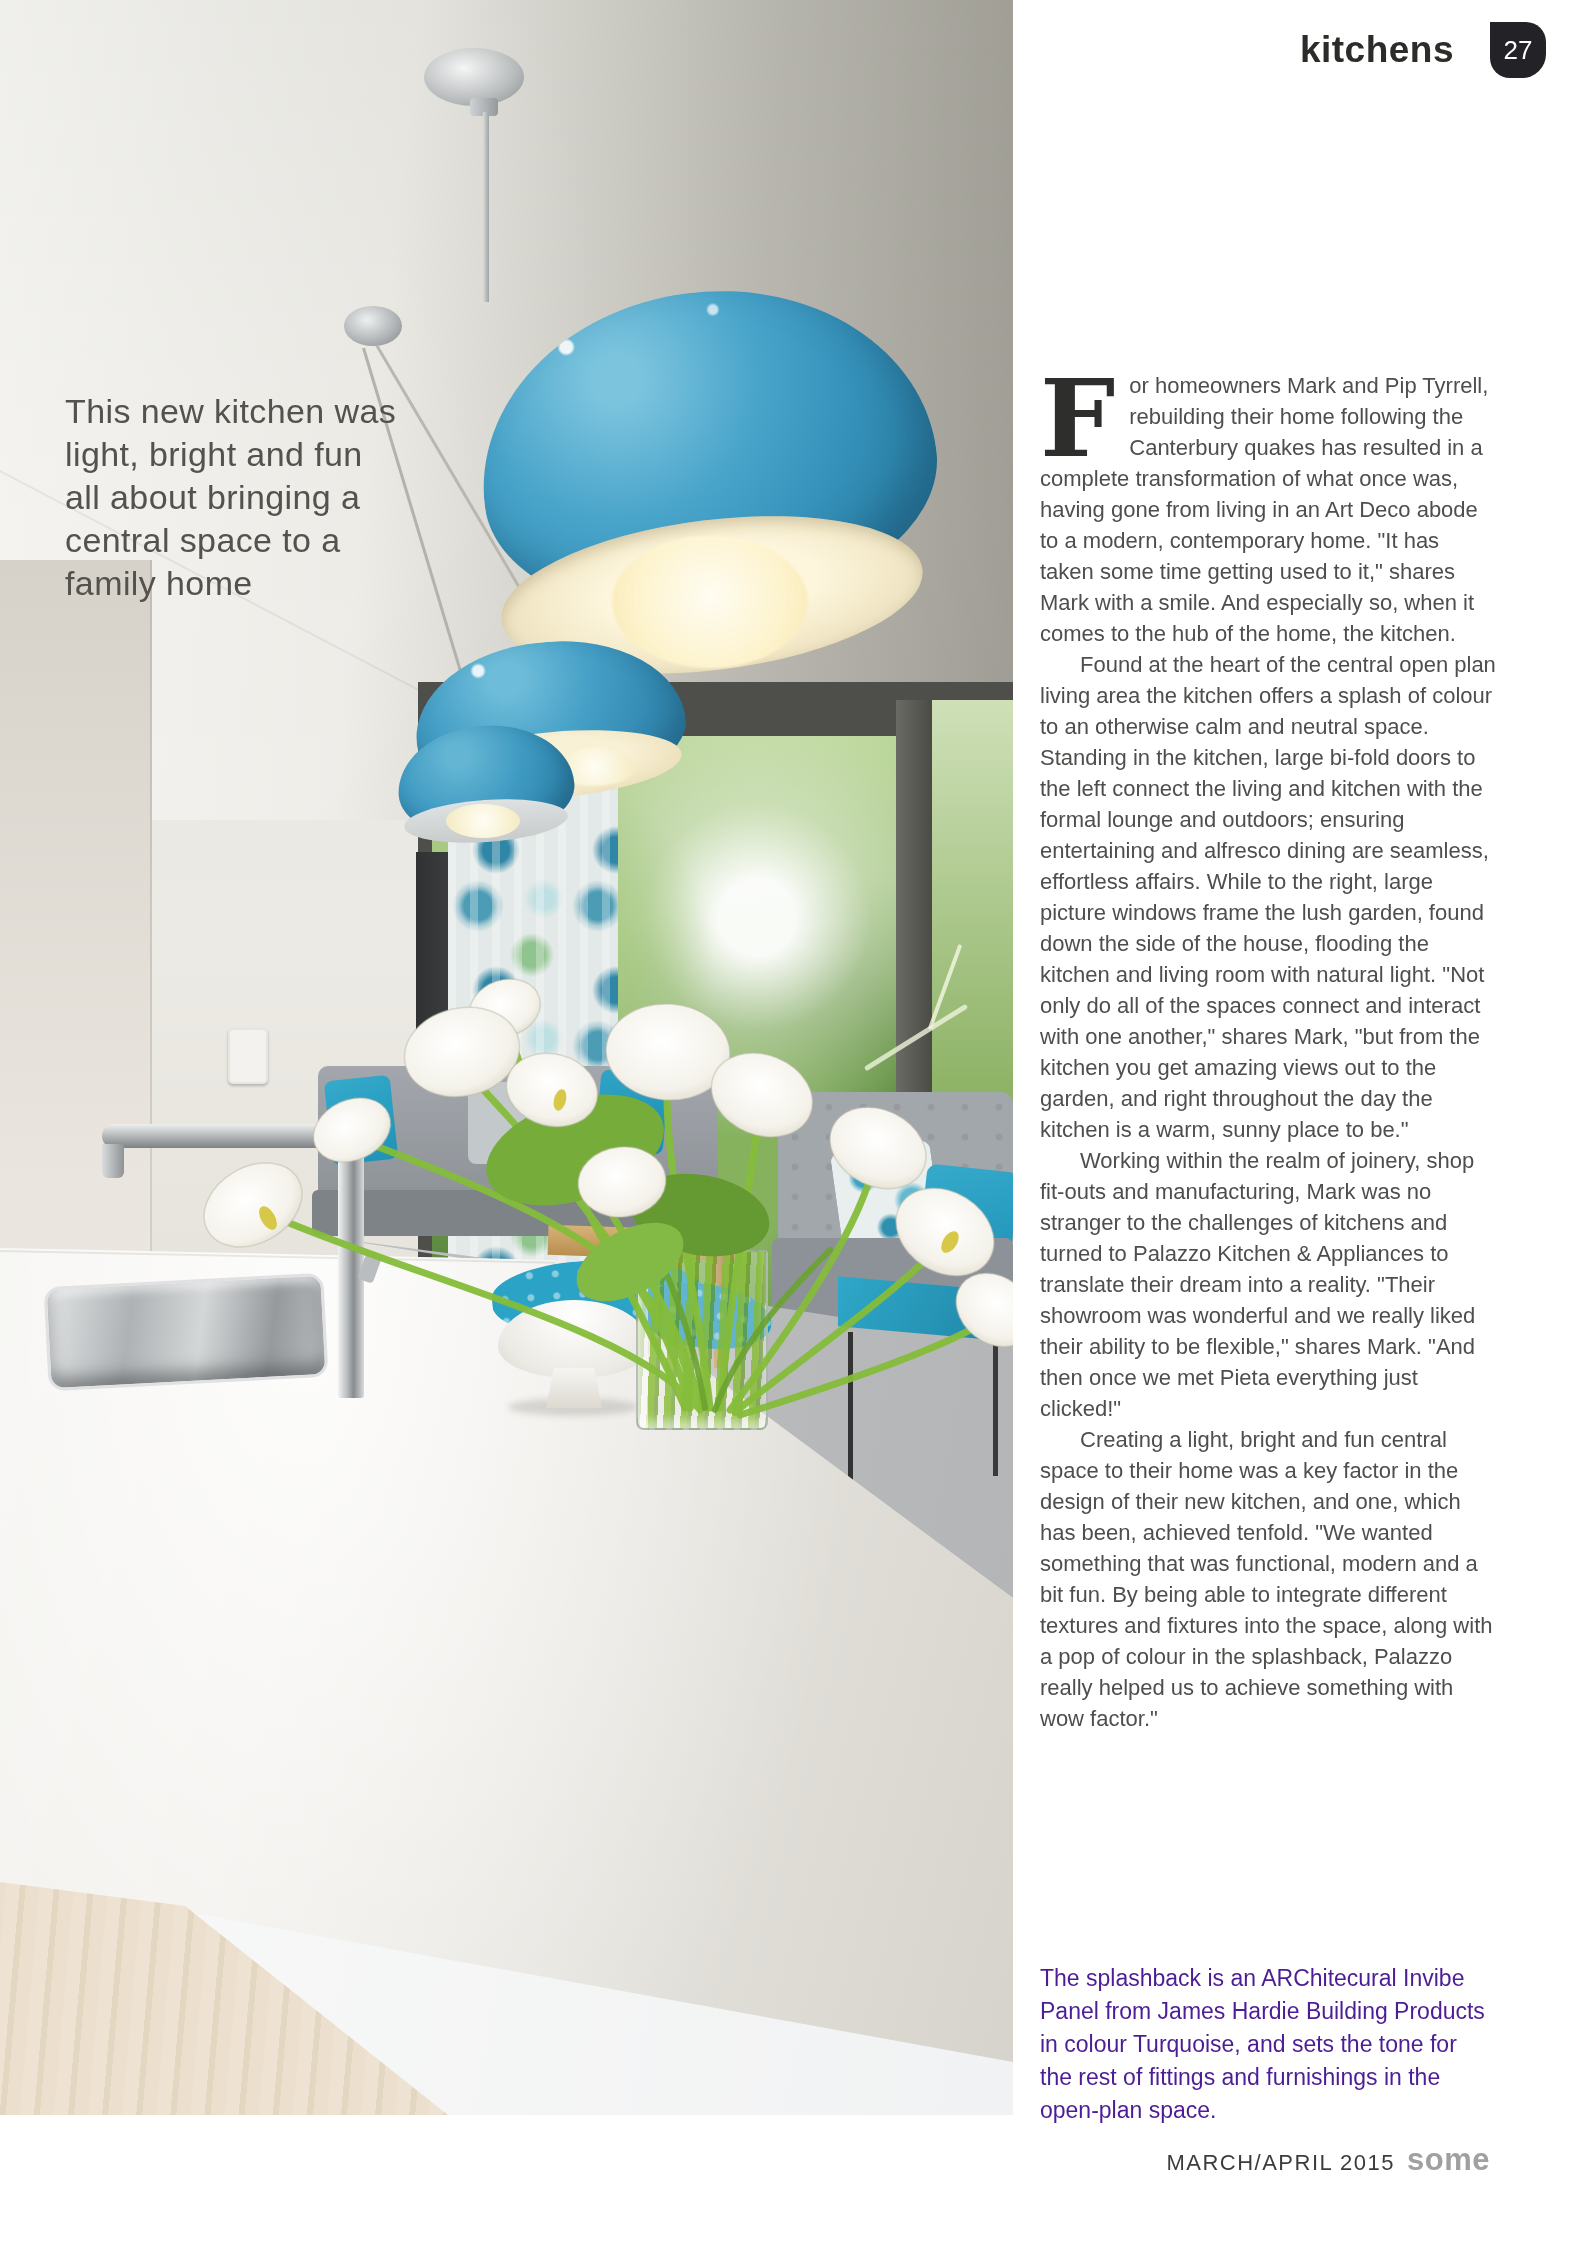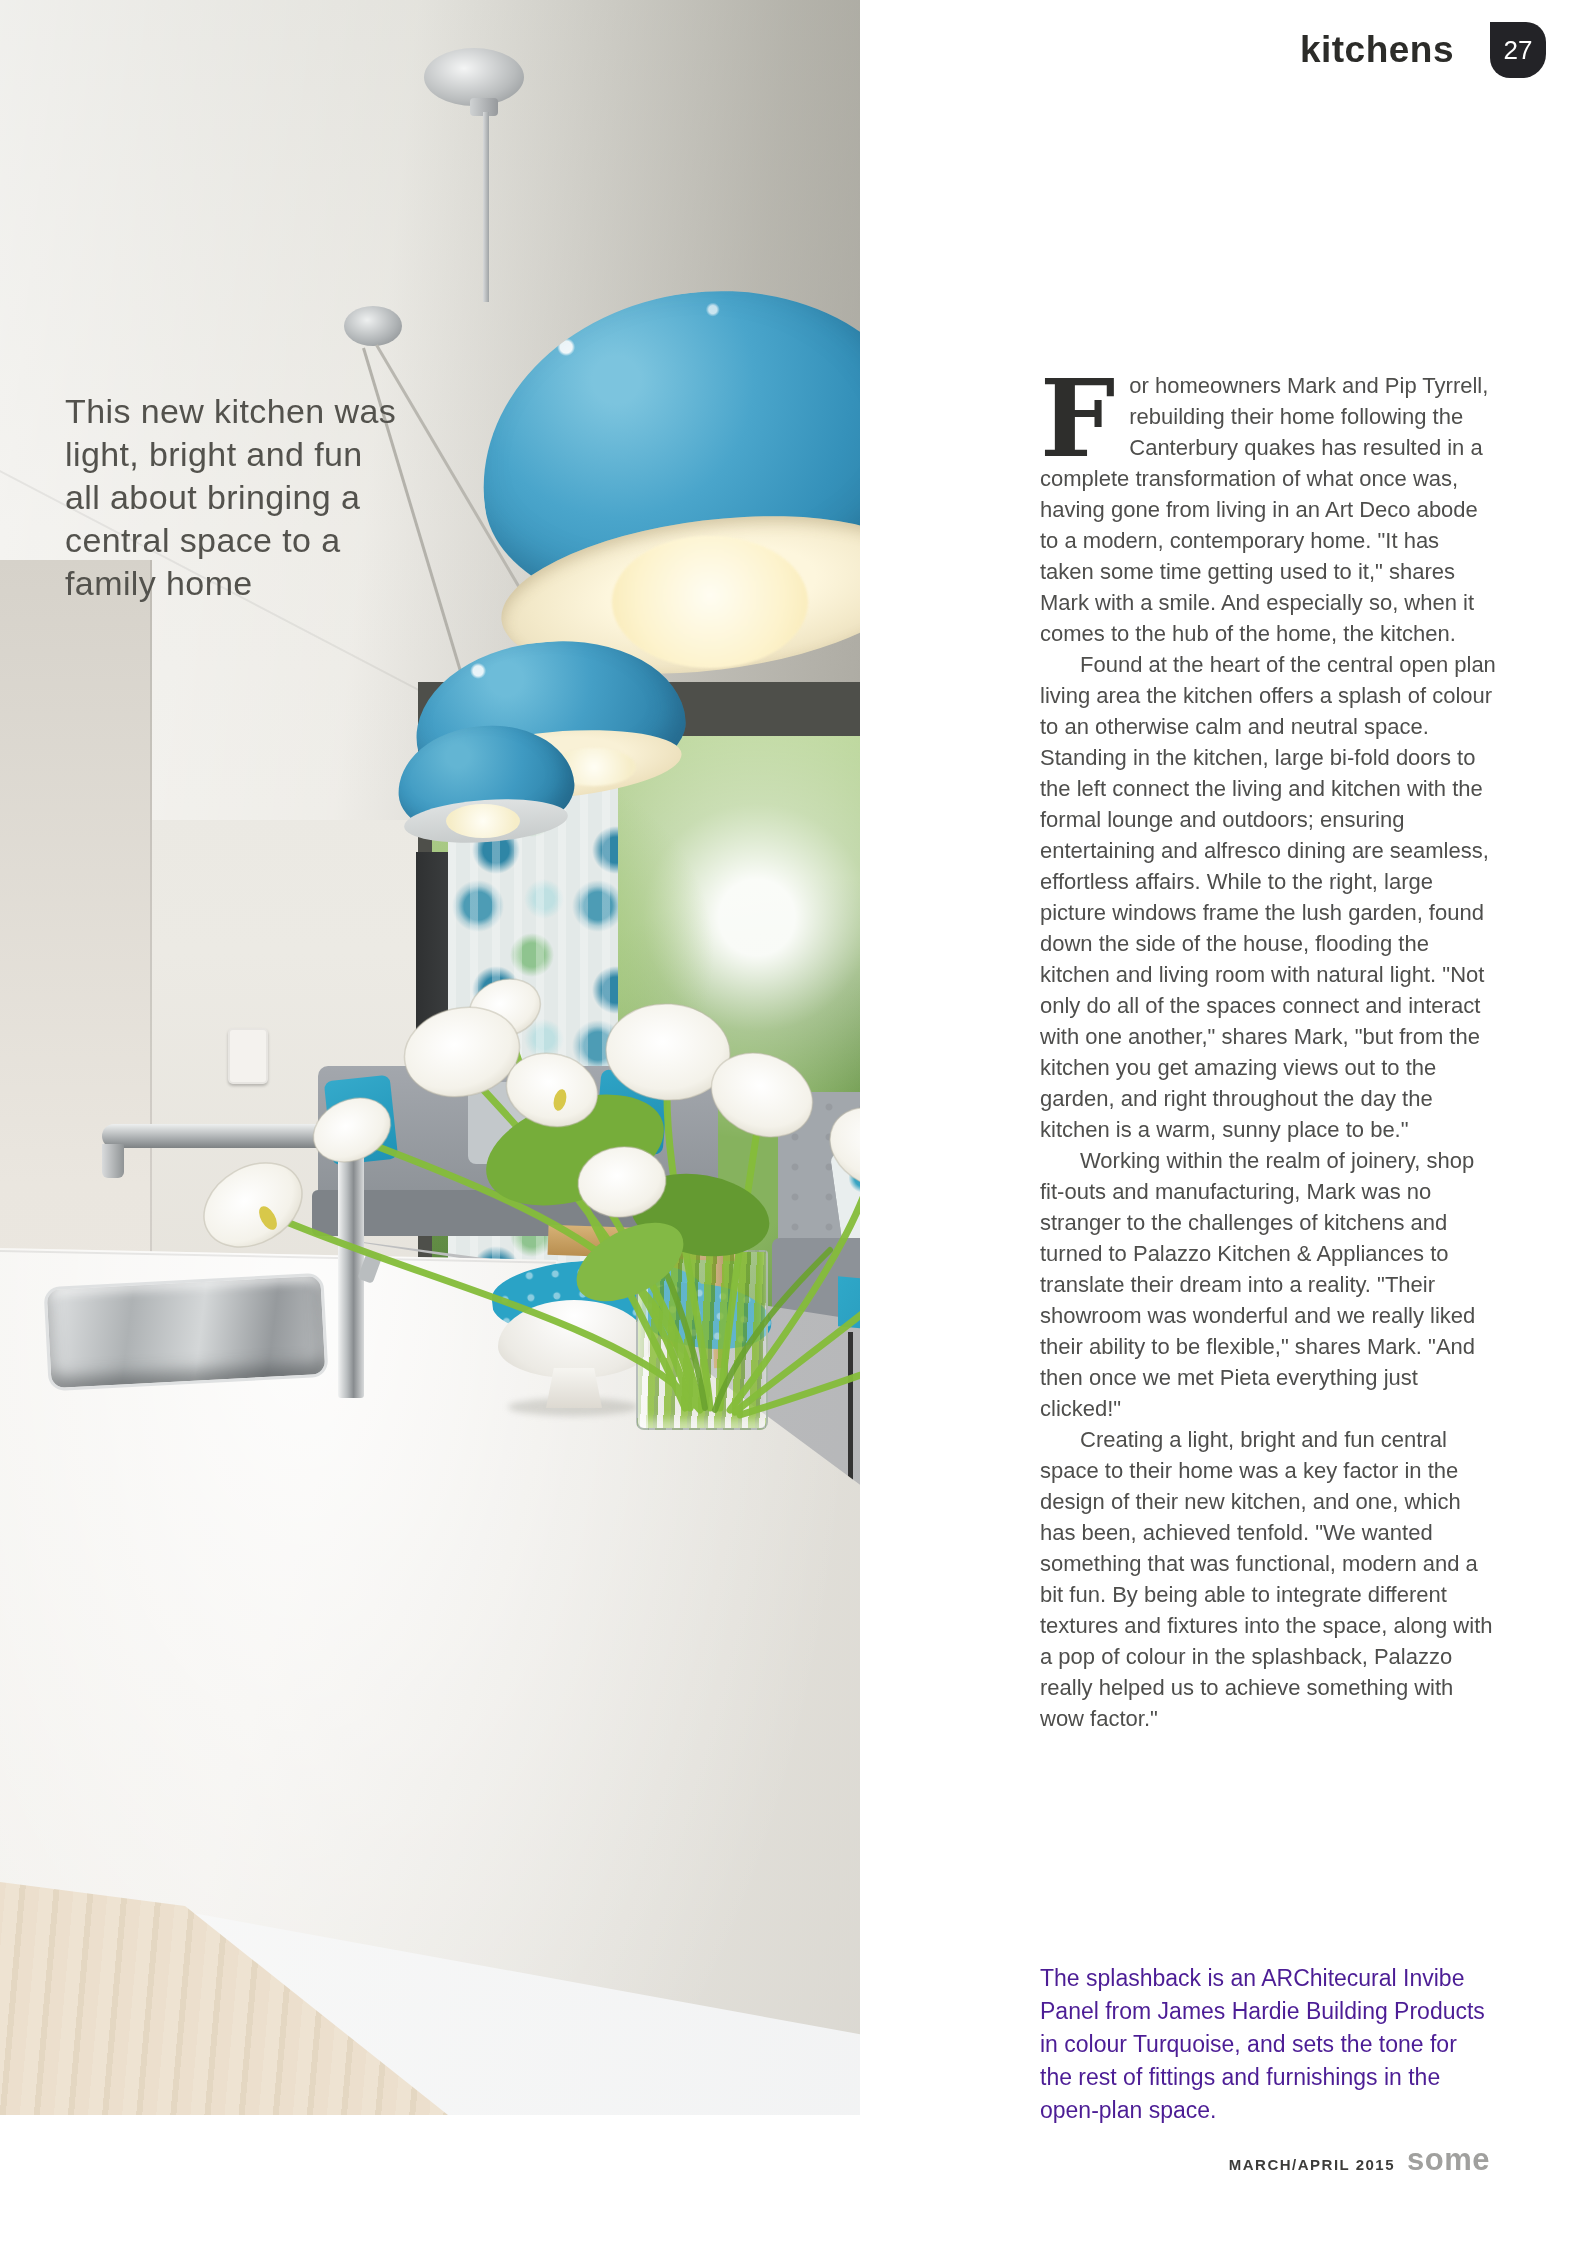--- a/index.html
+++ b/index.html
@@ -8,36 +8,36 @@
   .abs{position:absolute;}
 
   
   .hdr{position:absolute;top:22px;right:41px;display:flex;align-items:center;gap:20px;}
   .hdr-label{font-size:37px;font-weight:600;letter-spacing:0.5px;color:#2c2c29;}
   .pageno{width:56px;height:56px;background:#232327;border-radius:0 20px 24px 20px;
           display:flex;align-items:center;justify-content:center;
           color:#fff;font-size:26px;font-weight:500;margin-left:16px;}
 
   
-  .photo{position:absolute;left:0;top:0;width:860px;height:2115px;overflow:hidden;
+  .photo{position:absolute;left:0;top:0;width:1013px;height:2115px;overflow:hidden;
          background:linear-gradient(180deg,#dddcd5 0%,#e9e7e1 25%,#eceae4 45%,#e6e3dc 62%,#e2dfd8 100%);}
   .quote{position:absolute;left:65px;top:390px;width:420px;
          font-size:34px;line-height:43px;font-weight:300;letter-spacing:0.4px;color:#53524d;}
 
   
   .article{position:absolute;left:1040px;top:370px;width:456px;
            font-size:22px;line-height:31px;color:#4e4e4c;}
   .article p{margin:0;}
   .article p + p{text-indent:40px;}
   .dropcap{float:left;font-family:"DejaVu Serif",serif;font-weight:bold;
            font-size:106px;line-height:0.78;color:#2e2e2c;margin:8px 14px 0 0;}
   .caption{position:absolute;left:1040px;top:1962px;width:446px;
            font-size:23px;line-height:33px;color:#4c1d95;}
   .ftr{position:absolute;top:2142px;right:97px;display:flex;align-items:baseline;gap:12px;}
-  .ftr-issue{font-size:15px;font-weight:bold;letter-spacing:1.5px;color:#3c3c3a;}
+  .ftr-issue{font-size:22px;font-weight:normal;letter-spacing:1.5px;color:#3c3c3a;}
   .ftr-mag{font-size:31px;font-weight:bold;letter-spacing:0.5px;color:#a0a09e;}
 </style>
 </head>
 <body>
 
 <div class="page">
 
   <div class="hdr">
     <span class="hdr-label">kitchens</span>
     <span class="pageno">

